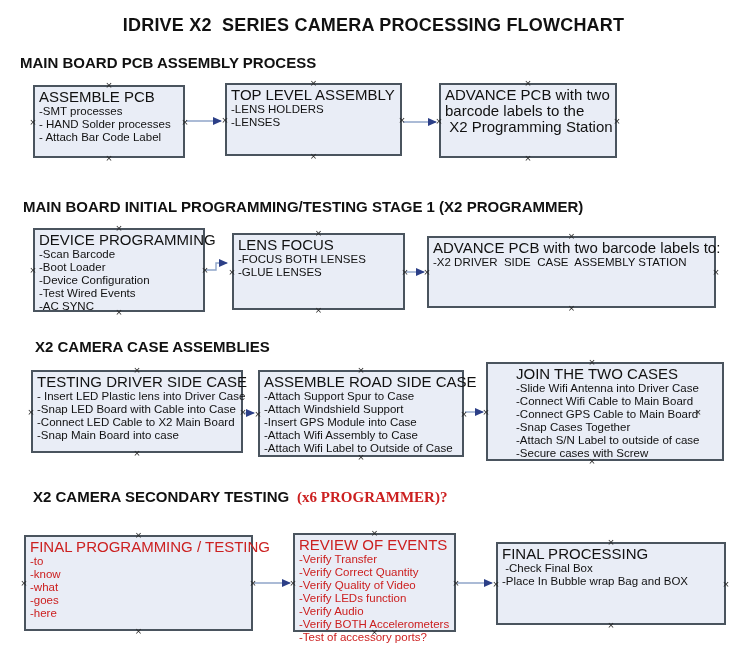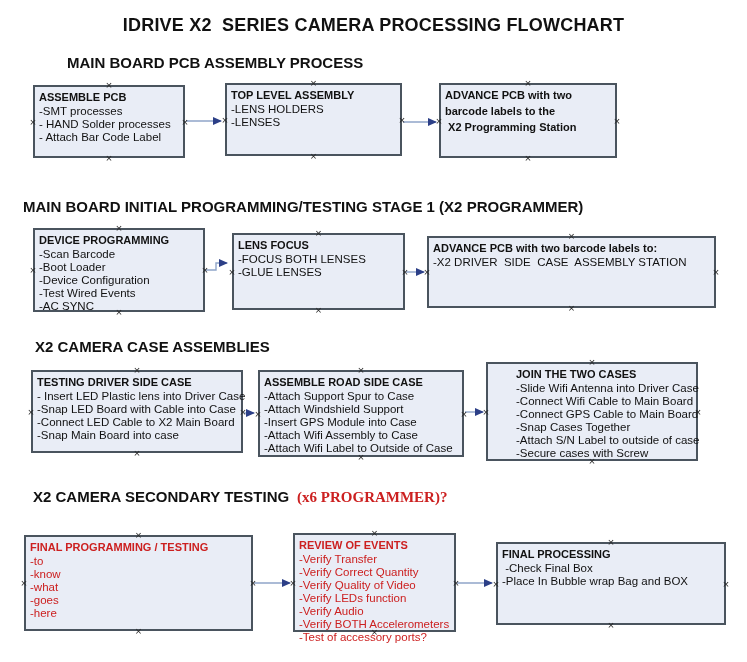--- a/index.html
+++ b/index.html
@@ -6,43 +6,43 @@
   #stage{
     position:relative;width:747px;height:662px;background:#ffffff;
     font-family:"Liberation Sans",sans-serif;color:var(--text,#111);
     overflow:hidden;
   }
   #chart-title{
     position:absolute;top:15px;left:0;width:100%;text-align:center;
     font-size:18px;font-weight:bold;letter-spacing:.2px;white-space:pre;
   }
   .sec{position:absolute;font-size:15px;font-weight:bold;white-space:pre;}
-  #h0{left:20px;top:54px;margin-left:47px;}
+  #h0{left:20px;top:54px;}
   #h1{left:23px;top:198px;}
   #h2{left:35px;top:338px;}
   #h3{left:33px;top:488px;}
   .sec .red-part{color:var(--red,#cc2020);font-family:Liberation Serif, serif;}
   .fc-box{
     position:absolute;box-sizing:border-box;
     background:var(--box-fill,#e9edf6);
     border:2px solid var(--box-border,#4a545e);
     padding:2px 4px;overflow:visible;
   }
-  .box-title{font-size:11px;line-height:16px;font-weight:bold;white-space:pre;}
+  .box-title{font-size:15px;line-height:16px;font-weight:normal;white-space:pre;}
   .box-item{font-size:11.5px;line-height:13px;white-space:pre;}
   .fc-box.red .box-title,.fc-box.red .box-item{color:var(--red,#cc2020);}
   #b0{left:33px;top:85px;width:152px;height:73px;}
   #b1{left:225px;top:83px;width:177px;height:73px;}
   #b2{left:439px;top:83px;width:178px;height:75px;}
   #b3{left:33px;top:228px;width:172px;height:84px;}
   #b4{left:232px;top:233px;width:173px;height:77px;}
   #b5{left:427px;top:236px;width:289px;height:72px;}
   #b6{left:31px;top:370px;width:212px;height:83px;}
   #b7{left:258px;top:370px;width:206px;height:87px;}
-  #b8{left:486px;top:362px;width:212px;height:99px;padding-left:28px;}
+  #b8{left:486px;top:362px;width:238px;height:99px;padding-left:28px;}
   #b9{left:24px;top:535px;width:229px;height:96px;}
   #b10{left:293px;top:533px;width:163px;height:99px;}
   #b11{left:496px;top:542px;width:230px;height:83px;}
   #arrow-layer{position:absolute;left:0;top:0;width:747px;height:662px;pointer-events:none;}
   .handle{
     position:absolute;font-size:11px;line-height:1;color:#2a2a2a;
     transform:translate(-50%,-50%);pointer-events:none;font-weight:normal;
   }
 </style>
 </head>

